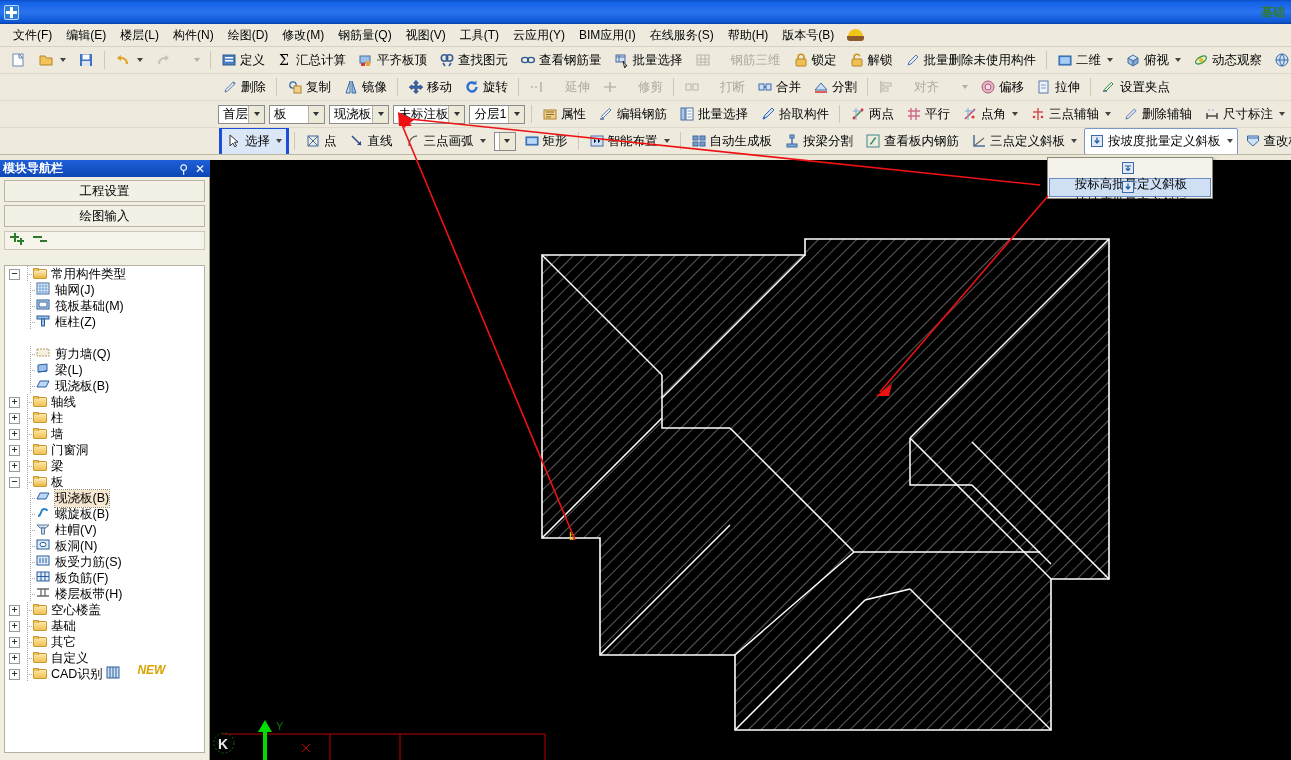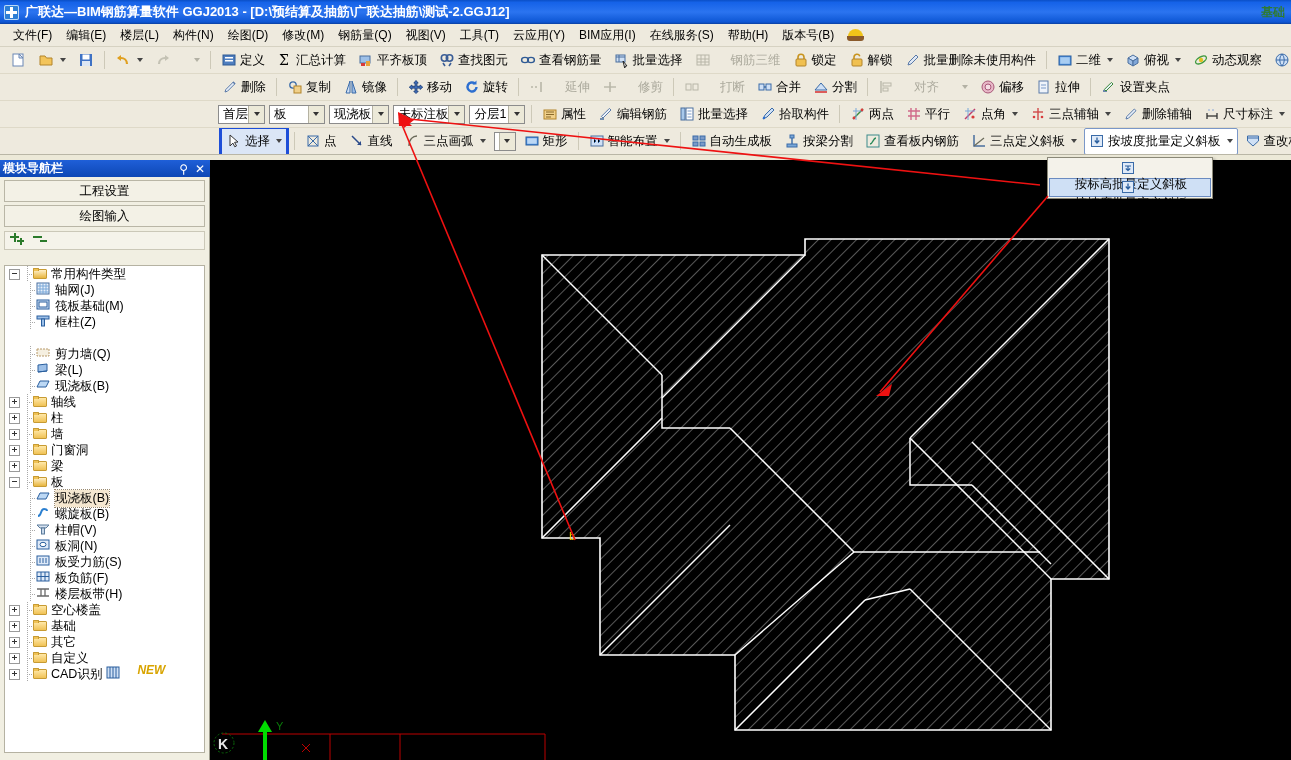--- a/index.html
+++ b/index.html
@@ -189,21 +189,20 @@
   
   .anno{position:absolute;left:0;top:0;width:1291px;height:760px;pointer-events:none;z-index:60;}
 </style>
 </head>
 <body>
 
 <div class="app">
 
   <div class="titlebar">
     <div class="tico"></div>
-    <div>广联达—BIM钢筋算量软件  GGJ2013  -  [D:\预结算及抽筋\广联达抽筋\测试-2.GGJ12]</div>
   </div>
 
   <div class="menubar">
     <div class="menu-item">文件(F)</div>
     <div class="menu-item">编辑(E)</div>
     <div class="menu-item">楼层(L)</div>
     <div class="menu-item">构件(N)</div>
     <div class="menu-item">绘图(D)</div>
     <div class="menu-item">修改(M)</div>
     <div class="menu-item">钢筋量(Q)</div>

